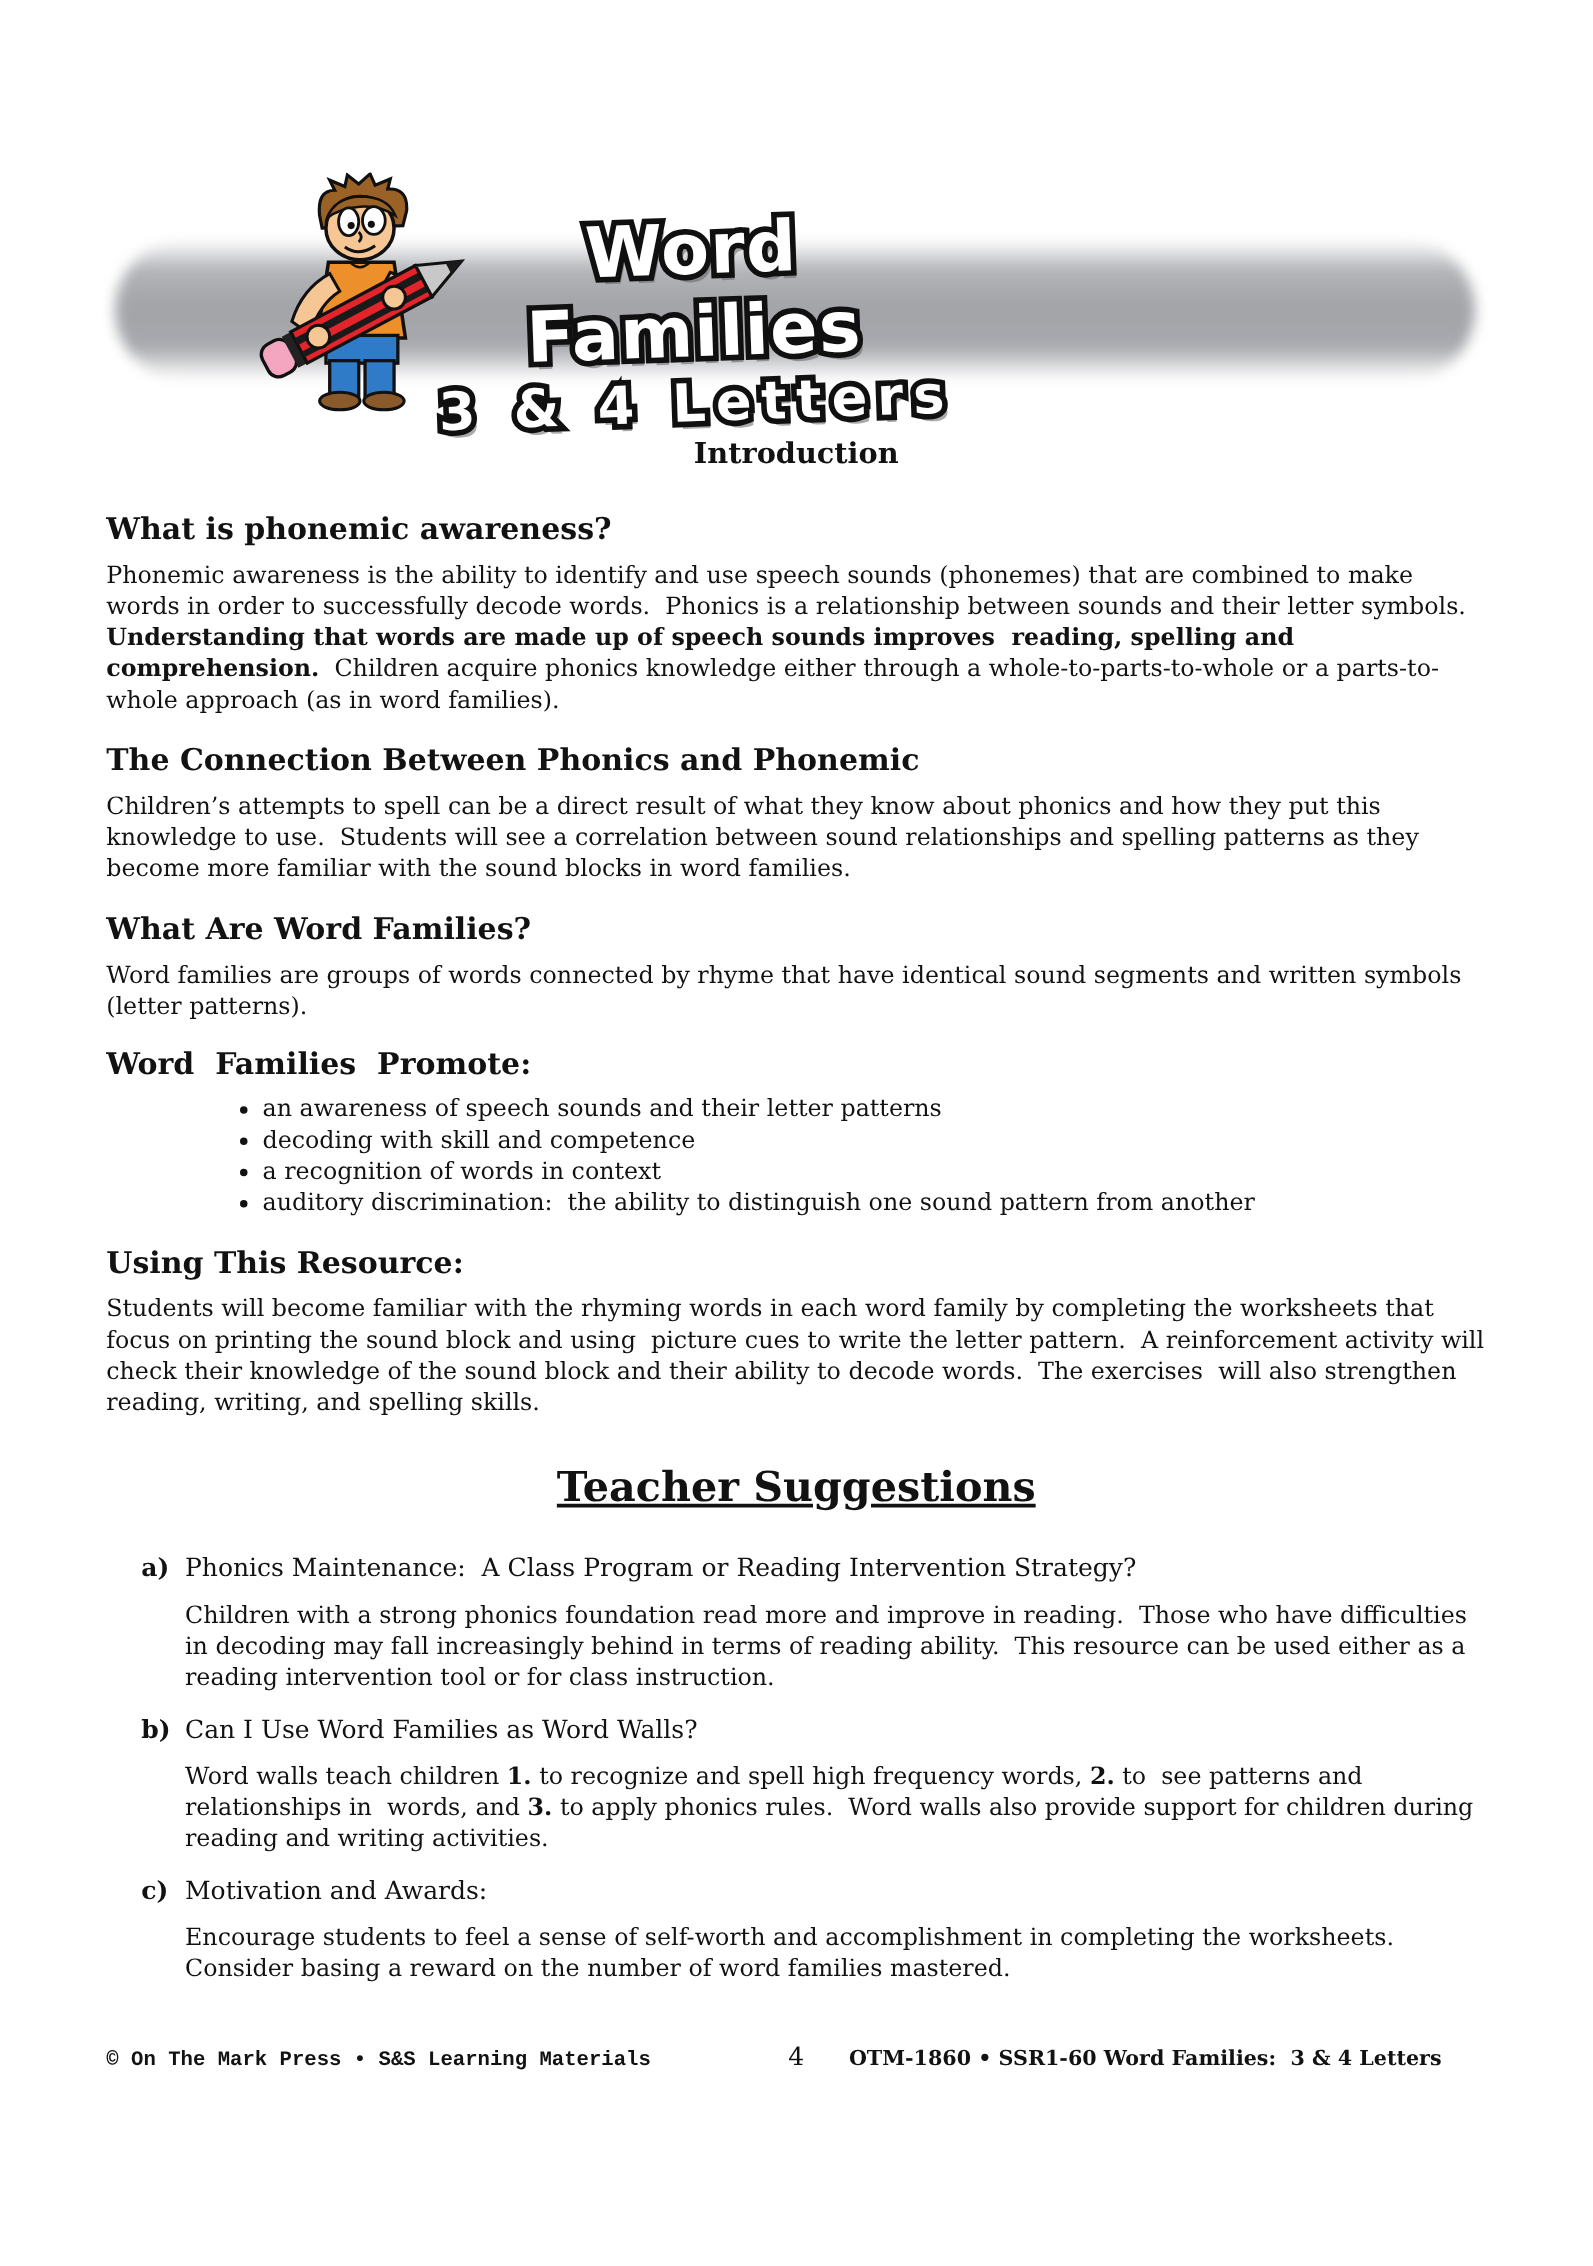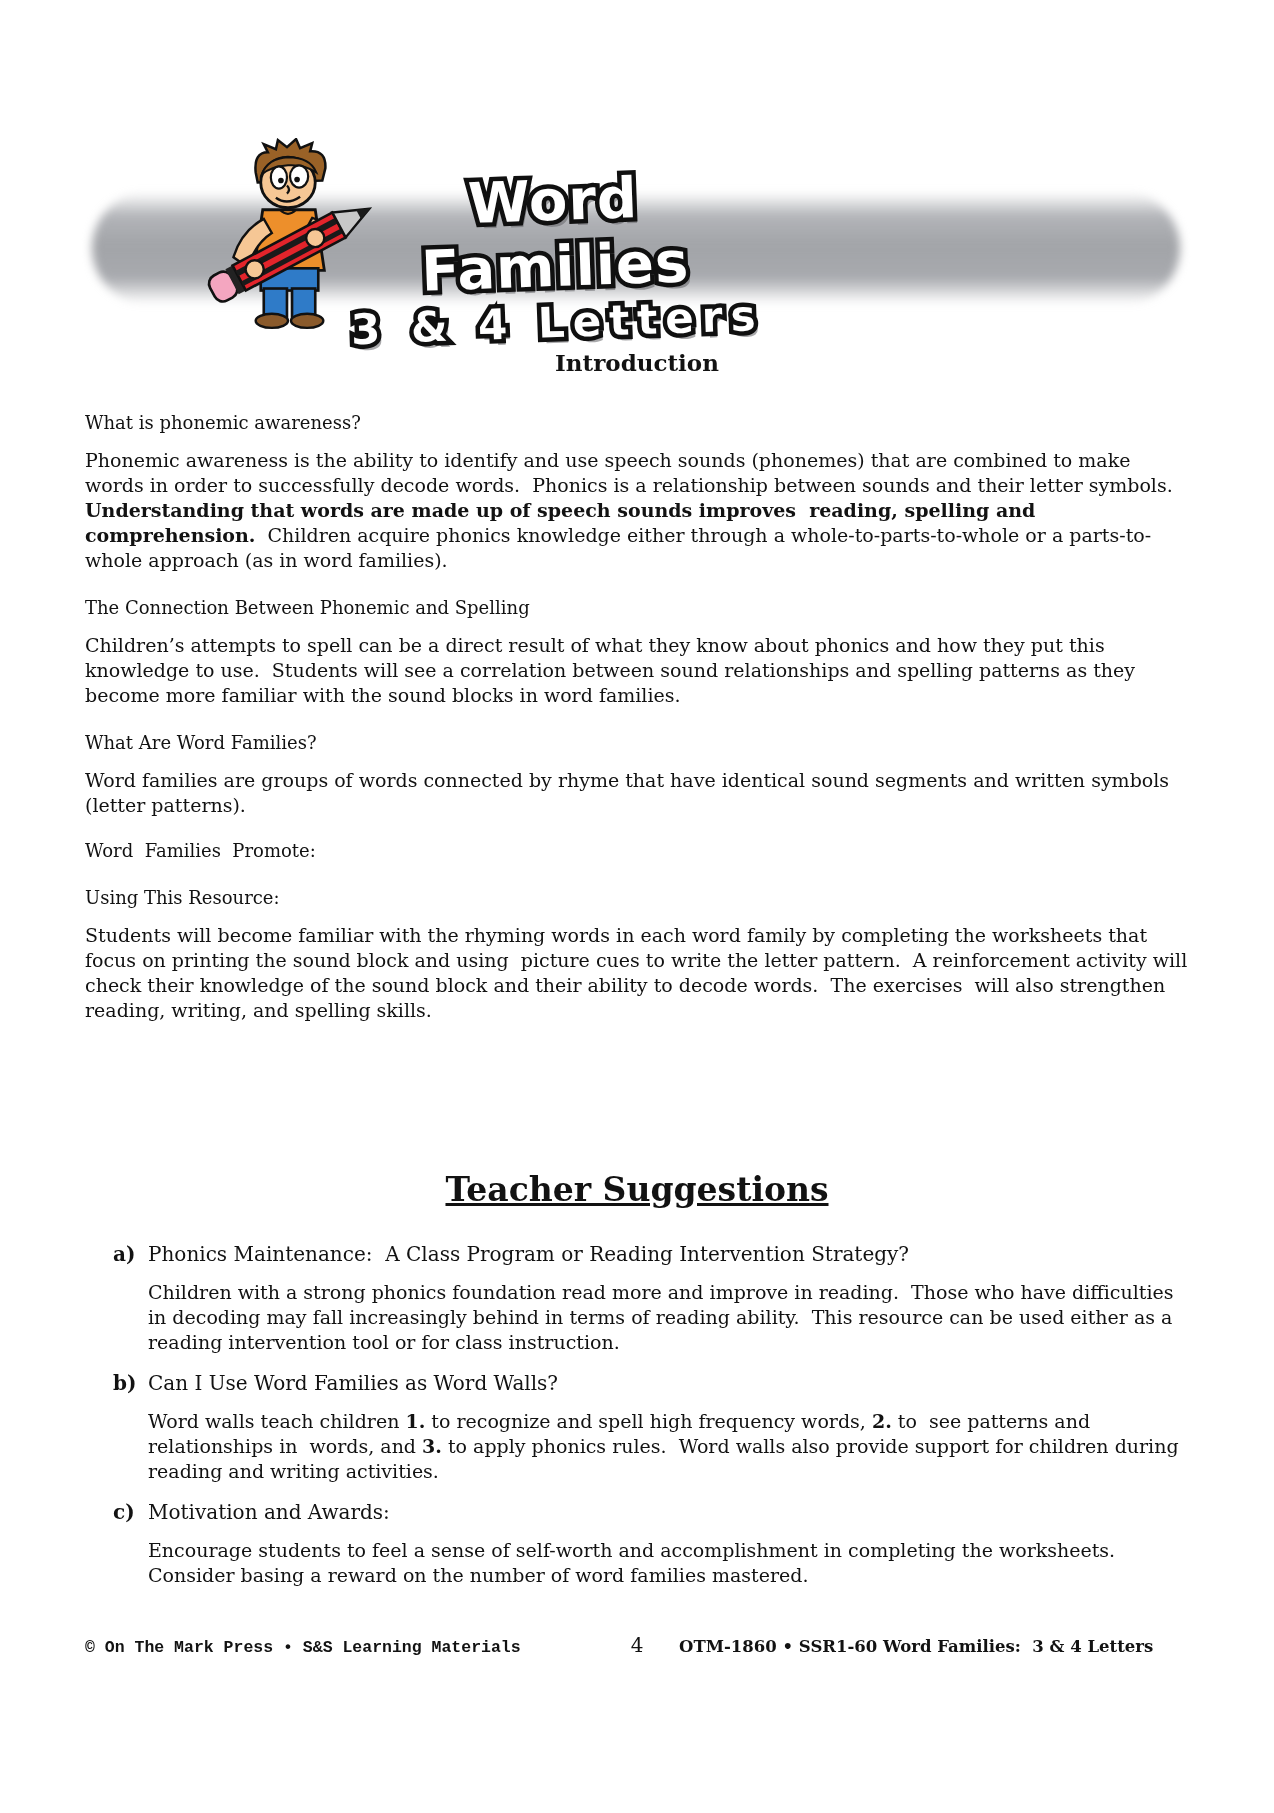--- a/index.html
+++ b/index.html
@@ -40,21 +40,21 @@
   .title-2{font-size:42px;line-height:50px;letter-spacing:8px;margin-top:-2px;}
   
   .content{
     position:absolute;left:85px;top:346px;width:1104px;
     font-size:19px;line-height:25px;
   }
   .intro-title{
     margin:0;text-align:center;font-size:23px;line-height:34px;font-weight:bold;
   }
   .sec-heading{
-    font-weight:normal;font-size:18px;line-height:25px;
+    font-weight:bold;font-size:24px;line-height:25px;
     margin:0;white-space:pre-wrap;
   }
   .mt-s1{margin-top:30px;}
   .mt-sec{margin-top:22px;}
   .mt-sec-sm{margin-top:20px;}
   .para{margin:13px 0 0 0;white-space:pre-wrap;}
   .para .b{font-weight:bold;}
   ul.promote-list{
     margin:12px 0 0 0;padding-left:125px;list-style:disc;
   }
@@ -146,27 +146,33 @@
       <span class="fill">3 &amp; 4 Letters</span>
     </span>
   </div>
 
   <div class="content">
     <h1 class="intro-title">Introduction</h1>
 
     <div class="sec-heading mt-s1">What is phonemic awareness?</div>
     <p class="para"><span>Phonemic awareness is the ability to identify and use speech sounds (phonemes) that are combined to make words in order to successfully decode words.  Phonics is a relationship between sounds and their letter symbols. </span><span class="b">Understanding that words are made up of speech sounds improves  reading, spelling and comprehension.</span><span>  Children acquire phonics knowledge either through a whole-to-parts-to-whole or a parts-to-whole approach (as in word families).</span></p>
 
-    <div class="sec-heading mt-sec">The Connection Between Phonemic and Spelling</div>
+    <div class="sec-heading mt-sec">The Connection Between Phonics and Phonemic</div>
     <p class="para">Children’s attempts to spell can be a direct result of what they know about phonics and how they put this knowledge to use.  Students will see a correlation between sound relationships and spelling patterns as they become more familiar with the sound blocks in word families.</p>
 
     <div class="sec-heading mt-sec">What Are Word Families?</div>
     <p class="para">Word families are groups of words connected by rhyme that have identical sound segments and written symbols (letter patterns).</p>
 
     <div class="sec-heading mt-sec-sm">Word  Families  Promote:</div>
+    <ul class="promote-list">
+      <li>an awareness of speech sounds and their letter patterns</li>
+      <li>decoding with skill and competence</li>
+      <li>a recognition of words in context</li>
+      <li>auditory discrimination:  the ability to distinguish one sound pattern from another</li>
+    </ul>
 
     <div class="sec-heading mt-sec">Using This Resource:</div>
     <p class="para">Students will become familiar with the rhyming words in each word family by completing the worksheets that focus on printing the sound block and using  picture cues to write the letter pattern.  A reinforcement activity will check their knowledge of the sound block and their ability to decode words.  The exercises  will also strengthen reading, writing, and spelling skills.</p>
   </div>
 
   <div class="teacher">
     <h2 class="teacher-title">Teacher Suggestions</h2>
 
     <div class="suggestion">
       <div class="sug-marker">a)</div>

